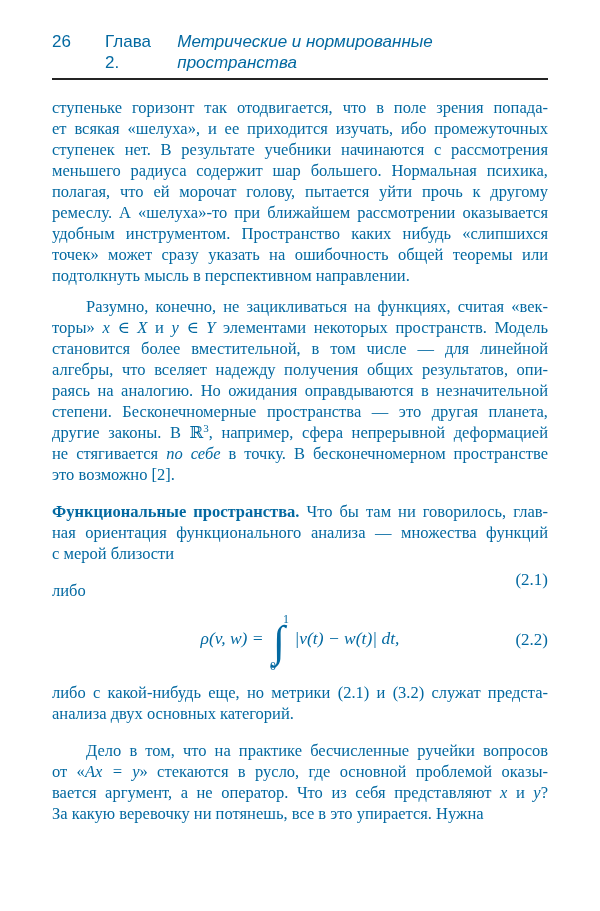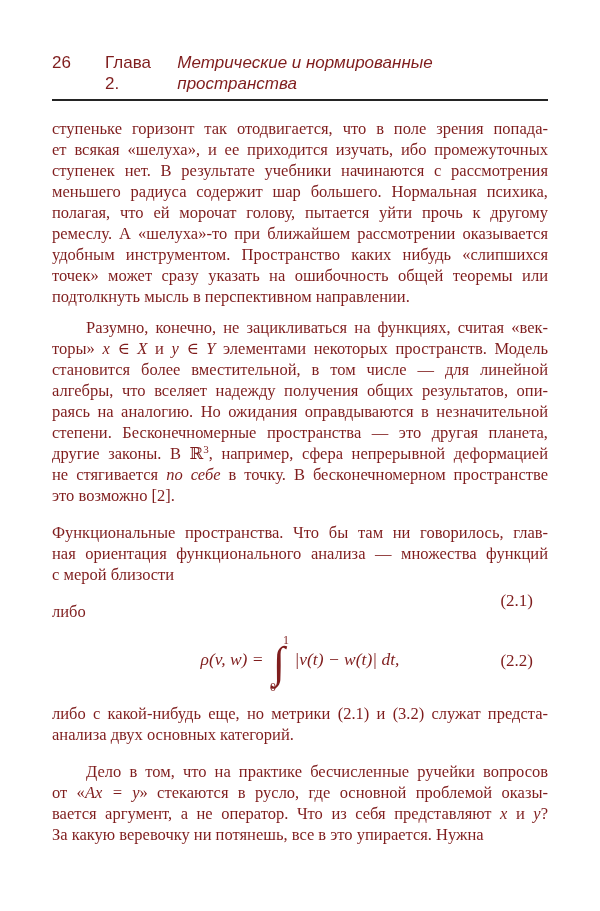--- a/index.html
+++ b/index.html
@@ -1,19 +1,19 @@
 <!DOCTYPE html>
 <html lang="ru"><head>
 <meta charset="utf-8">
 <style>
   html,body{margin:0;padding:0;background:#ffffff;}
   .page{
     width:600px;height:911px;box-sizing:border-box;
-    background:#ffffff;color:#7f1d1d;position:relative;
-    padding:52px 52px 0 52px;
+    background:#ffffff;color:#0369a1;position:relative;
+    padding:31px 52px 0 52px;
     font-family:"Liberation Serif","DejaVu Serif",serif;
     overflow:hidden;
   }
   
   .header{
     font-family:"Liberation Sans","DejaVu Sans",sans-serif;
     font-size:17px;line-height:21px;display:flex;align-items:baseline;
   }
   .page-number{min-width:53px;}
   .chapter-label{margin-right:9px;}
@@ -23,34 +23,34 @@
   main{padding-top:17px;font-size:16.5px;}
   .para{margin:0;}
   .line{
     line-height:21px;text-align:justify;text-align-last:justify;
     text-justify:inter-word;
   }
   .line.last{text-align-last:auto;}
   .line.indent{text-indent:34px;}
   .it{font-style:italic;}
   .mathit{font-style:italic;}
-  .bold{font-weight:normal;}
+  .bold{font-weight:bold;}
   .bb{font-family:"DejaVu Serif","DejaVu Sans",serif;}
   .sup{vertical-align:super;font-size:11px;line-height:0;}
   .p2{margin-top:10px;}
   .p3{margin-top:16px;}
   .p5{margin-top:16px;}
   
   .equation{
     position:relative;text-align:center;font-size:17.5px;line-height:24px;
   }
   .eq-1{margin:16px 0 16px;}
   .eq-2{margin:10px 0 12px;}
   .eq-number{
-    position:absolute;right:15px;top:50%;transform:translateY(-50%);
+    position:absolute;right:0;top:50%;transform:translateY(-50%);
     font-style:normal;font-size:17px;text-align:right;
   }
   .supop{display:inline-block;position:relative;font-style:normal;}
   .op-name{font-style:normal;}
   .op-sub{
     position:absolute;left:50%;top:100%;transform:translate(-50%,-6px);
     font-size:12px;font-style:italic;
   }
   .intop{
     display:inline-flex;flex-direction:column;align-items:center;

